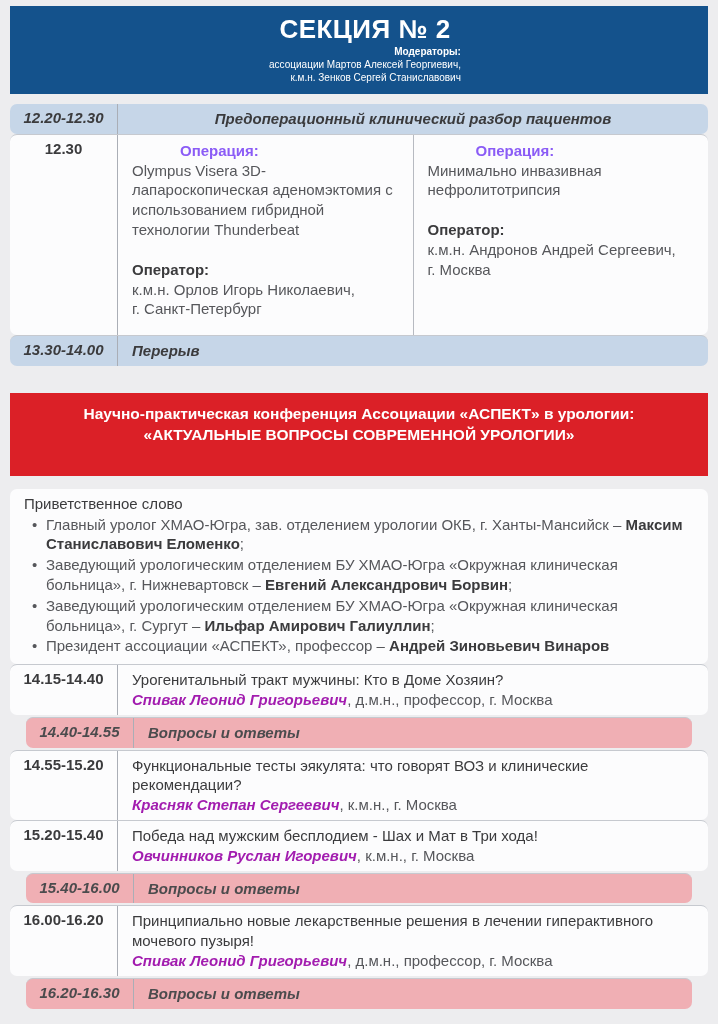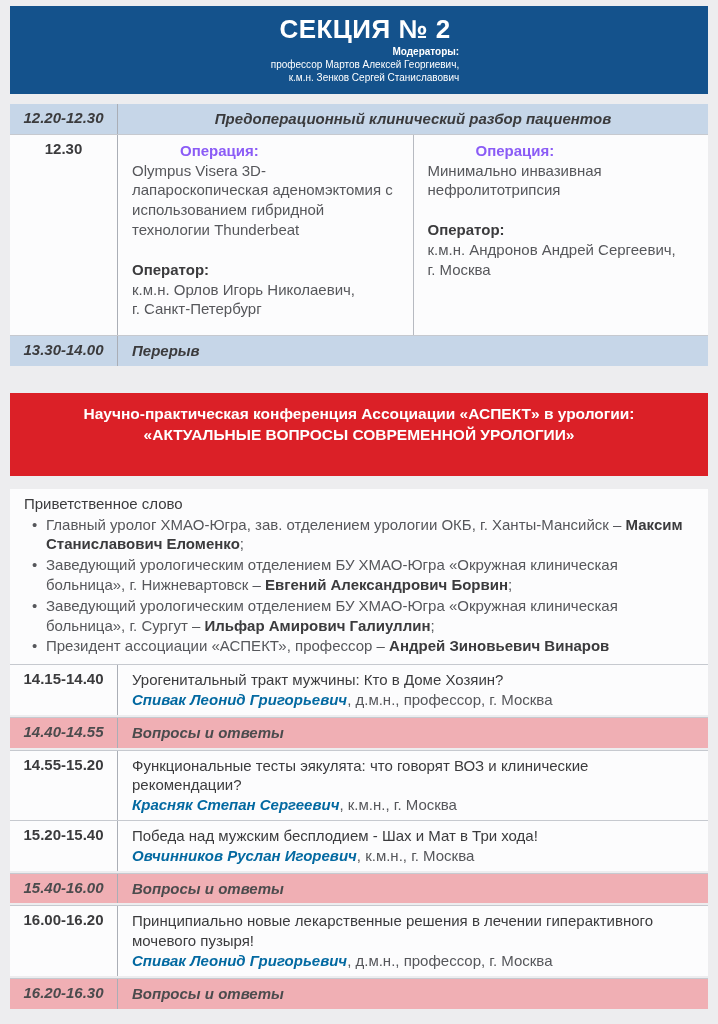--- a/index.html
+++ b/index.html
@@ -30,20 +30,21 @@
   }
   .moderators { text-align: right; font-size: 10px; line-height: 1.3; }
   .moderators .mod-label { font-weight: bold; display: block; }
 
   
   .table { margin-top: 10px; }
   .row {
     display: flex;
     background: #fcfcfd;
     border-top: 1px solid #c6c9cf;
+    border-radius: 7px;
   }
   .table .row:first-child { border-top: none; }
   .time {
     flex: 0 0 108px;
     text-align: center;
     padding: 5px 4px;
     font-size: 15px;
     font-weight: bold;
     color: #3b3b3d;
     border-right: 1px solid #aaaeb6;
@@ -72,52 +73,52 @@
     text-align: center;
     padding: 11px 24px 30px 24px;
     font-weight: bold;
     font-size: 15.5px;
     line-height: 1.35;
   }
 
   
   .schedule { margin-top: 13px; }
   .talk-title { font-weight: normal; color: #3b3b3d; }
-  .speaker { font-weight: bold; font-style: italic; color: #0369a1; }
+  .speaker { font-weight: bold; font-style: italic; color: #a21caf; }
   .creds { color: #56575b; }
 
   .bullets { margin: 1px 0 3px 6px; list-style: none; }
   .bullets li {
     position: relative;
     padding-left: 16px;
     margin: 1px 0;
   }
   .bullets li::before {
     content: "\2022";
     position: absolute;
     left: 2px;
     top: 0;
     color: #56575b;
   }
   .bullet-name { font-weight: bold; color: #3b3b3d; }
 
-  .row.qa { background: #f0afb4; margin: 2px 0; }
+  .row.qa { background: #f0afb4; margin: 2px 16px; }
   .row.qa .time { font-style: italic; font-weight: 600; color: #4b4b4d; }
   .row.qa .qa-text { font-style: italic; font-weight: 600; color: #4b4b4d; }
 </style>
 </head>
 <body>
 
 <div class="page">
 
   <div class="header">
     <div class="section-title">СЕКЦИЯ № 2</div>
     <div class="moderators">
       <span class="mod-label">Модераторы:</span>
-      <span>профессор Мартов Алексей Георгиевич,</span><br>
+      <span>ассоциации Мартов Алексей Георгиевич,</span><br>
       <span>к.м.н. Зенков Сергей Станиславович</span>
     </div>
   </div>
 
   <div class="table" id="pre-table">
       <div class="row info">
         <div class="time">12.20-12.30</div>
         <div class="cell center"><span class="info-text">Предоперационный клинический разбор пациентов</span></div>
       </div>
       <div class="row ops">

